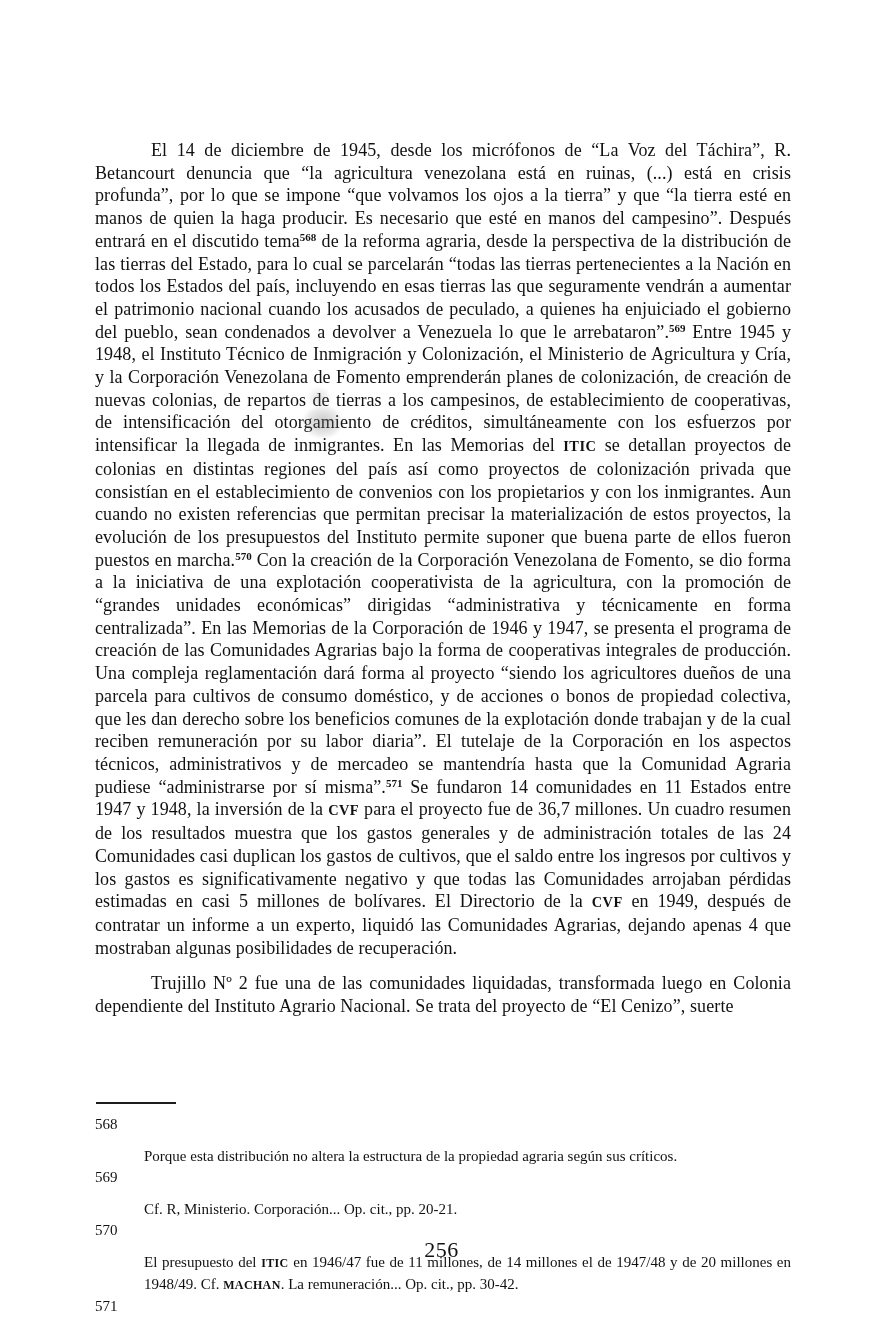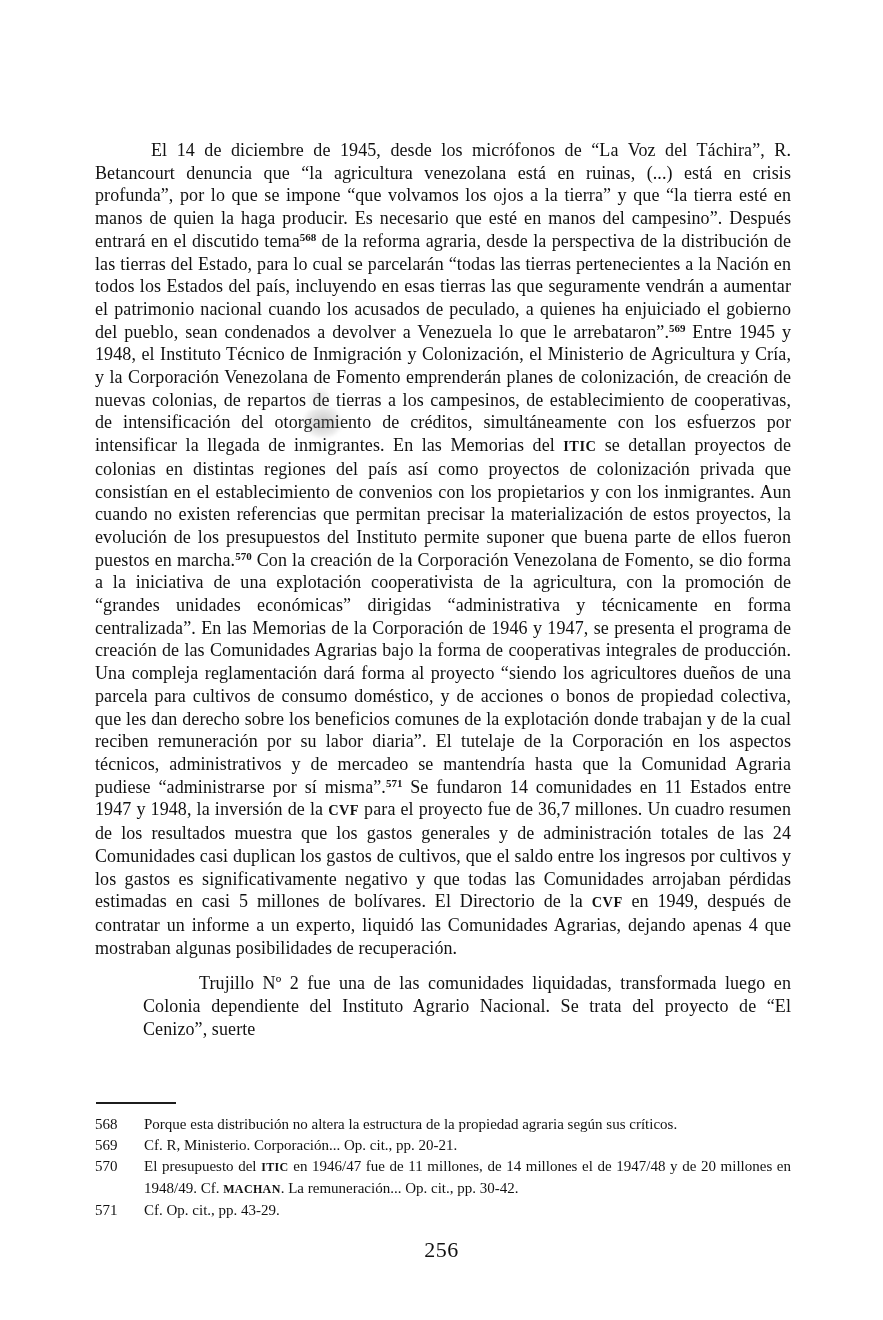--- a/index.html
+++ b/index.html
@@ -31,21 +31,20 @@
     line-height: 22.7px;
     text-align: justify;
     letter-spacing: 0.1px;
   }
   .body-text p {
     margin: 0;
     text-indent: 56px;
   }
   .body-text p + p {
     margin-top: 13px;
-    margin-left: 48px;
   }
   .sup {
     font-weight: bold;
     font-size: 11px;
     line-height: 0;
     position: relative;
     top: -6px;
     letter-spacing: 0;
   }
   .it { }
@@ -69,20 +68,21 @@
   .fn-row {
     display: flex;
     align-items: flex-start;
   }
   .fn-num {
     flex: 0 0 49px;
   }
   .fn-text {
     flex: 1 1 auto;
     text-align: justify;
+    margin-top: 32px;
   }
   .page-number {
     position: absolute;
     left: 0;
     right: 0;
     top: 1237px;
     text-align: center;
     font-size: 22px;
     letter-spacing: 0.5px;
   }

